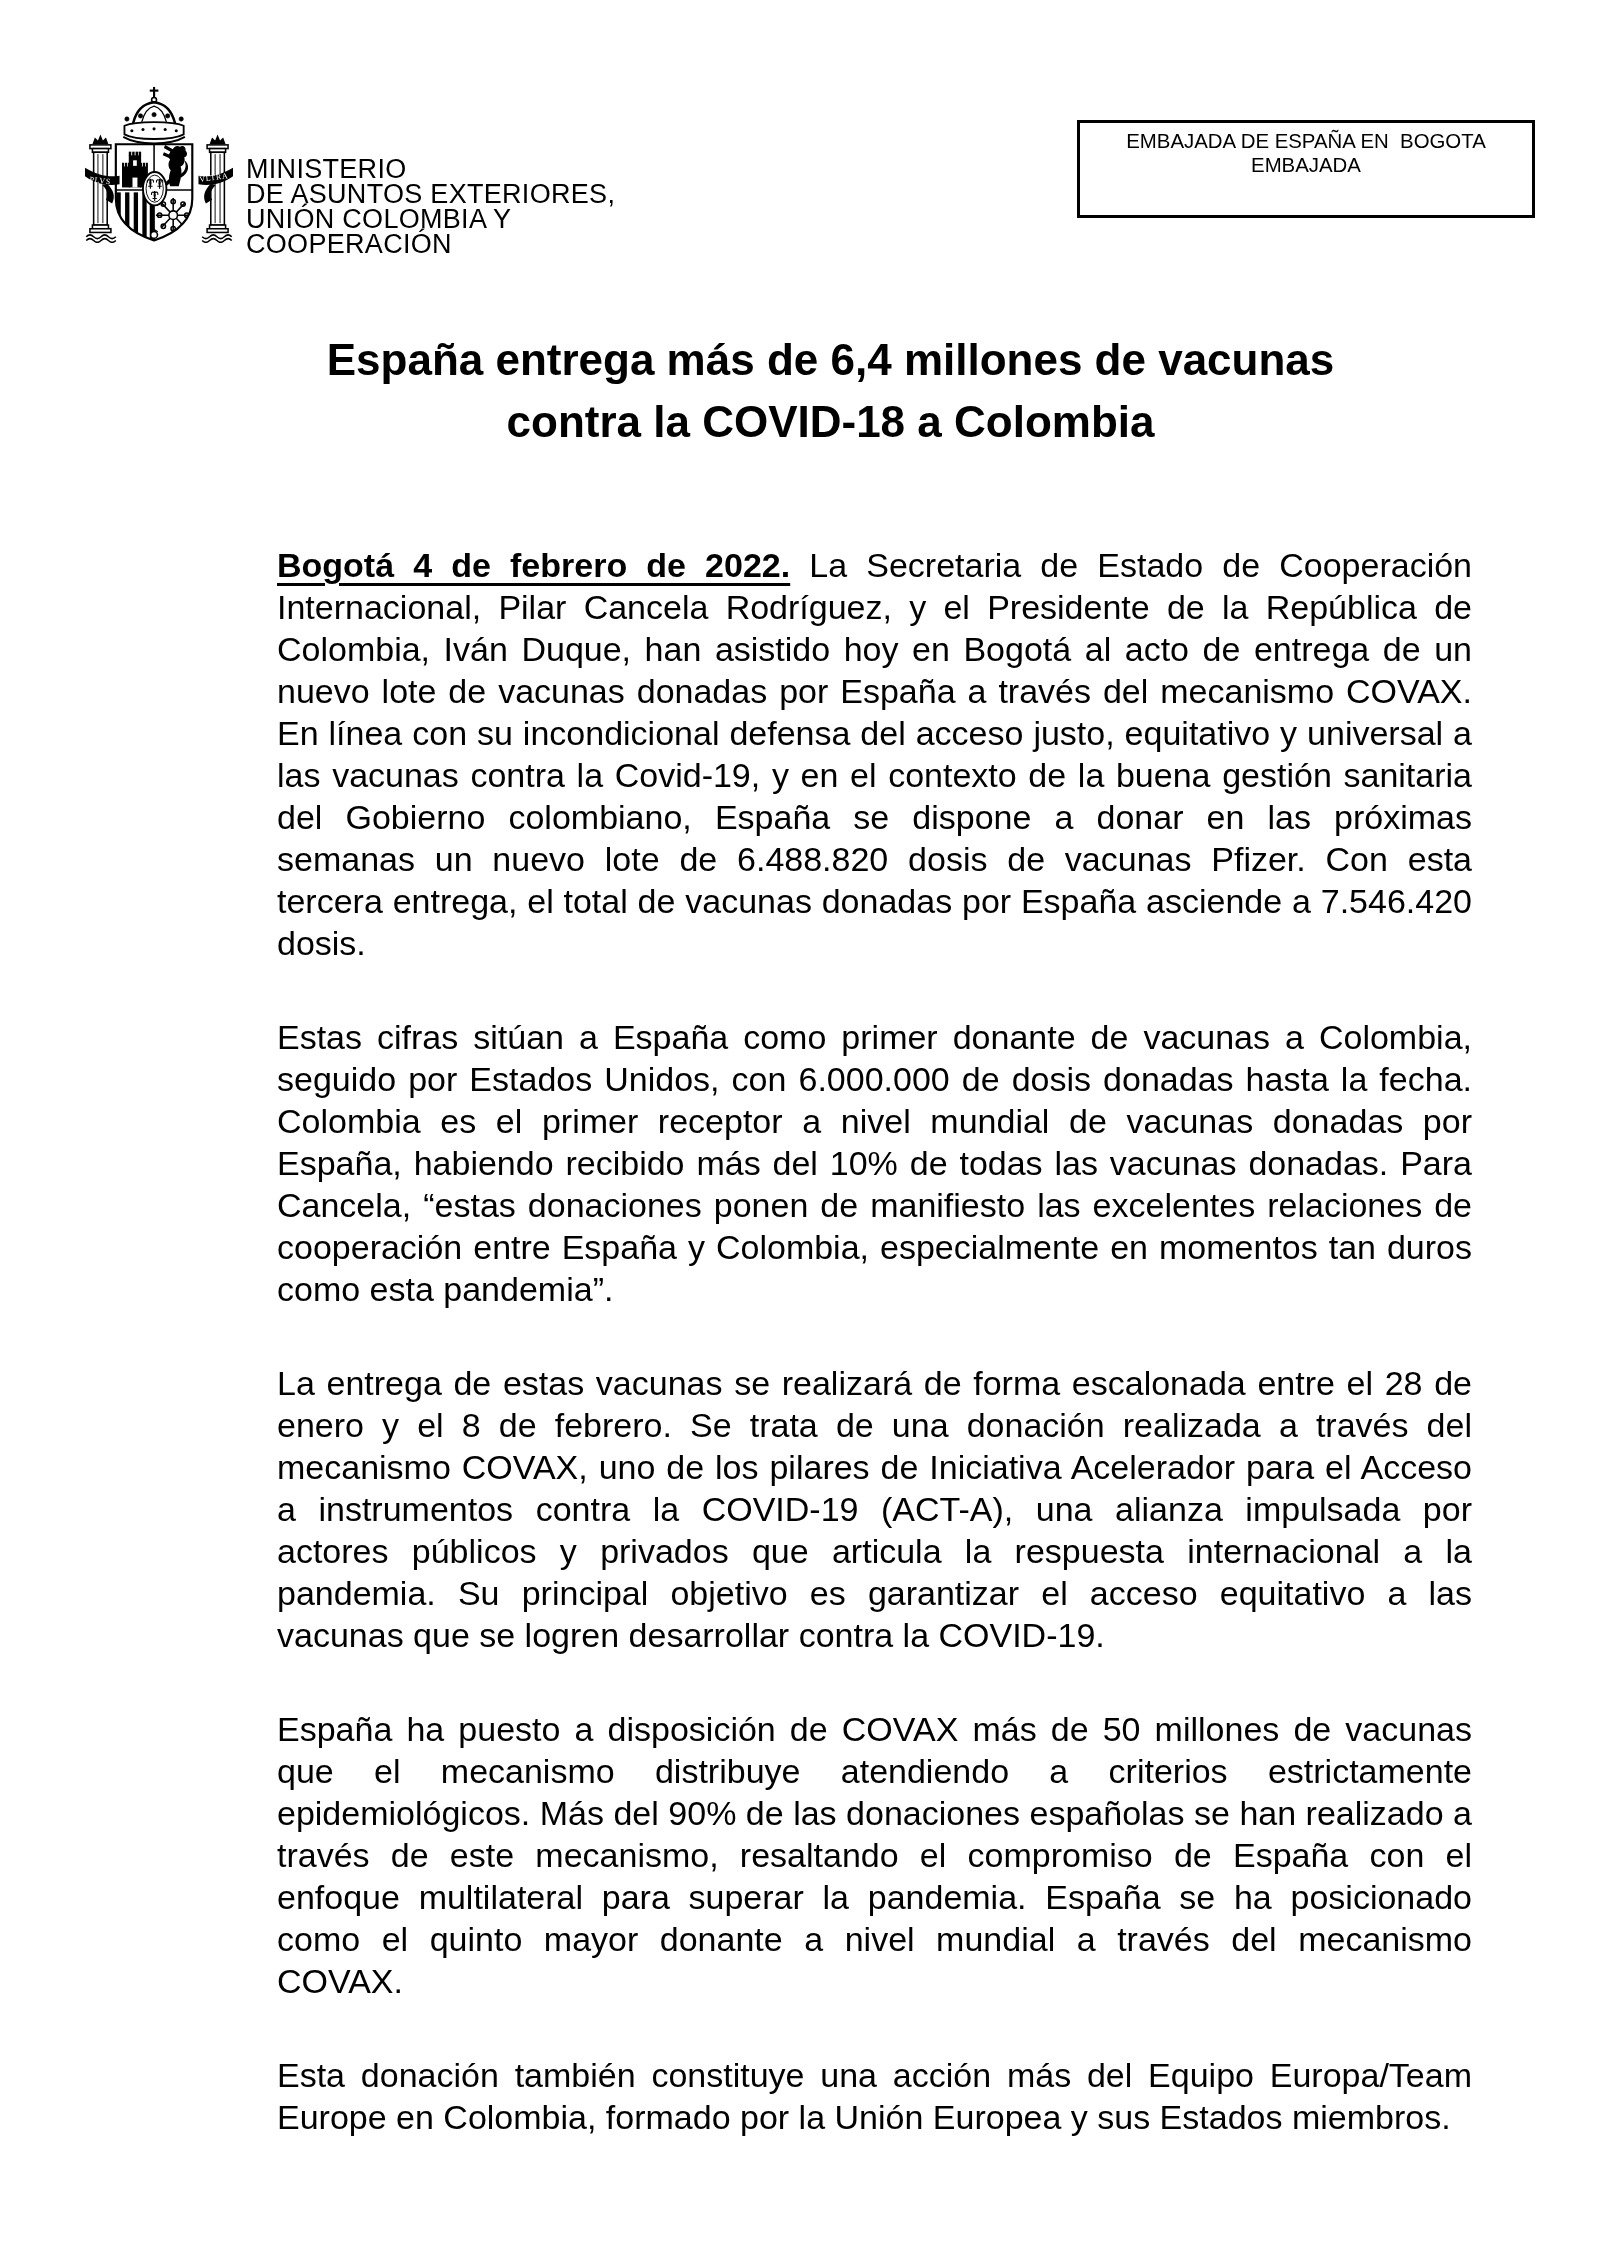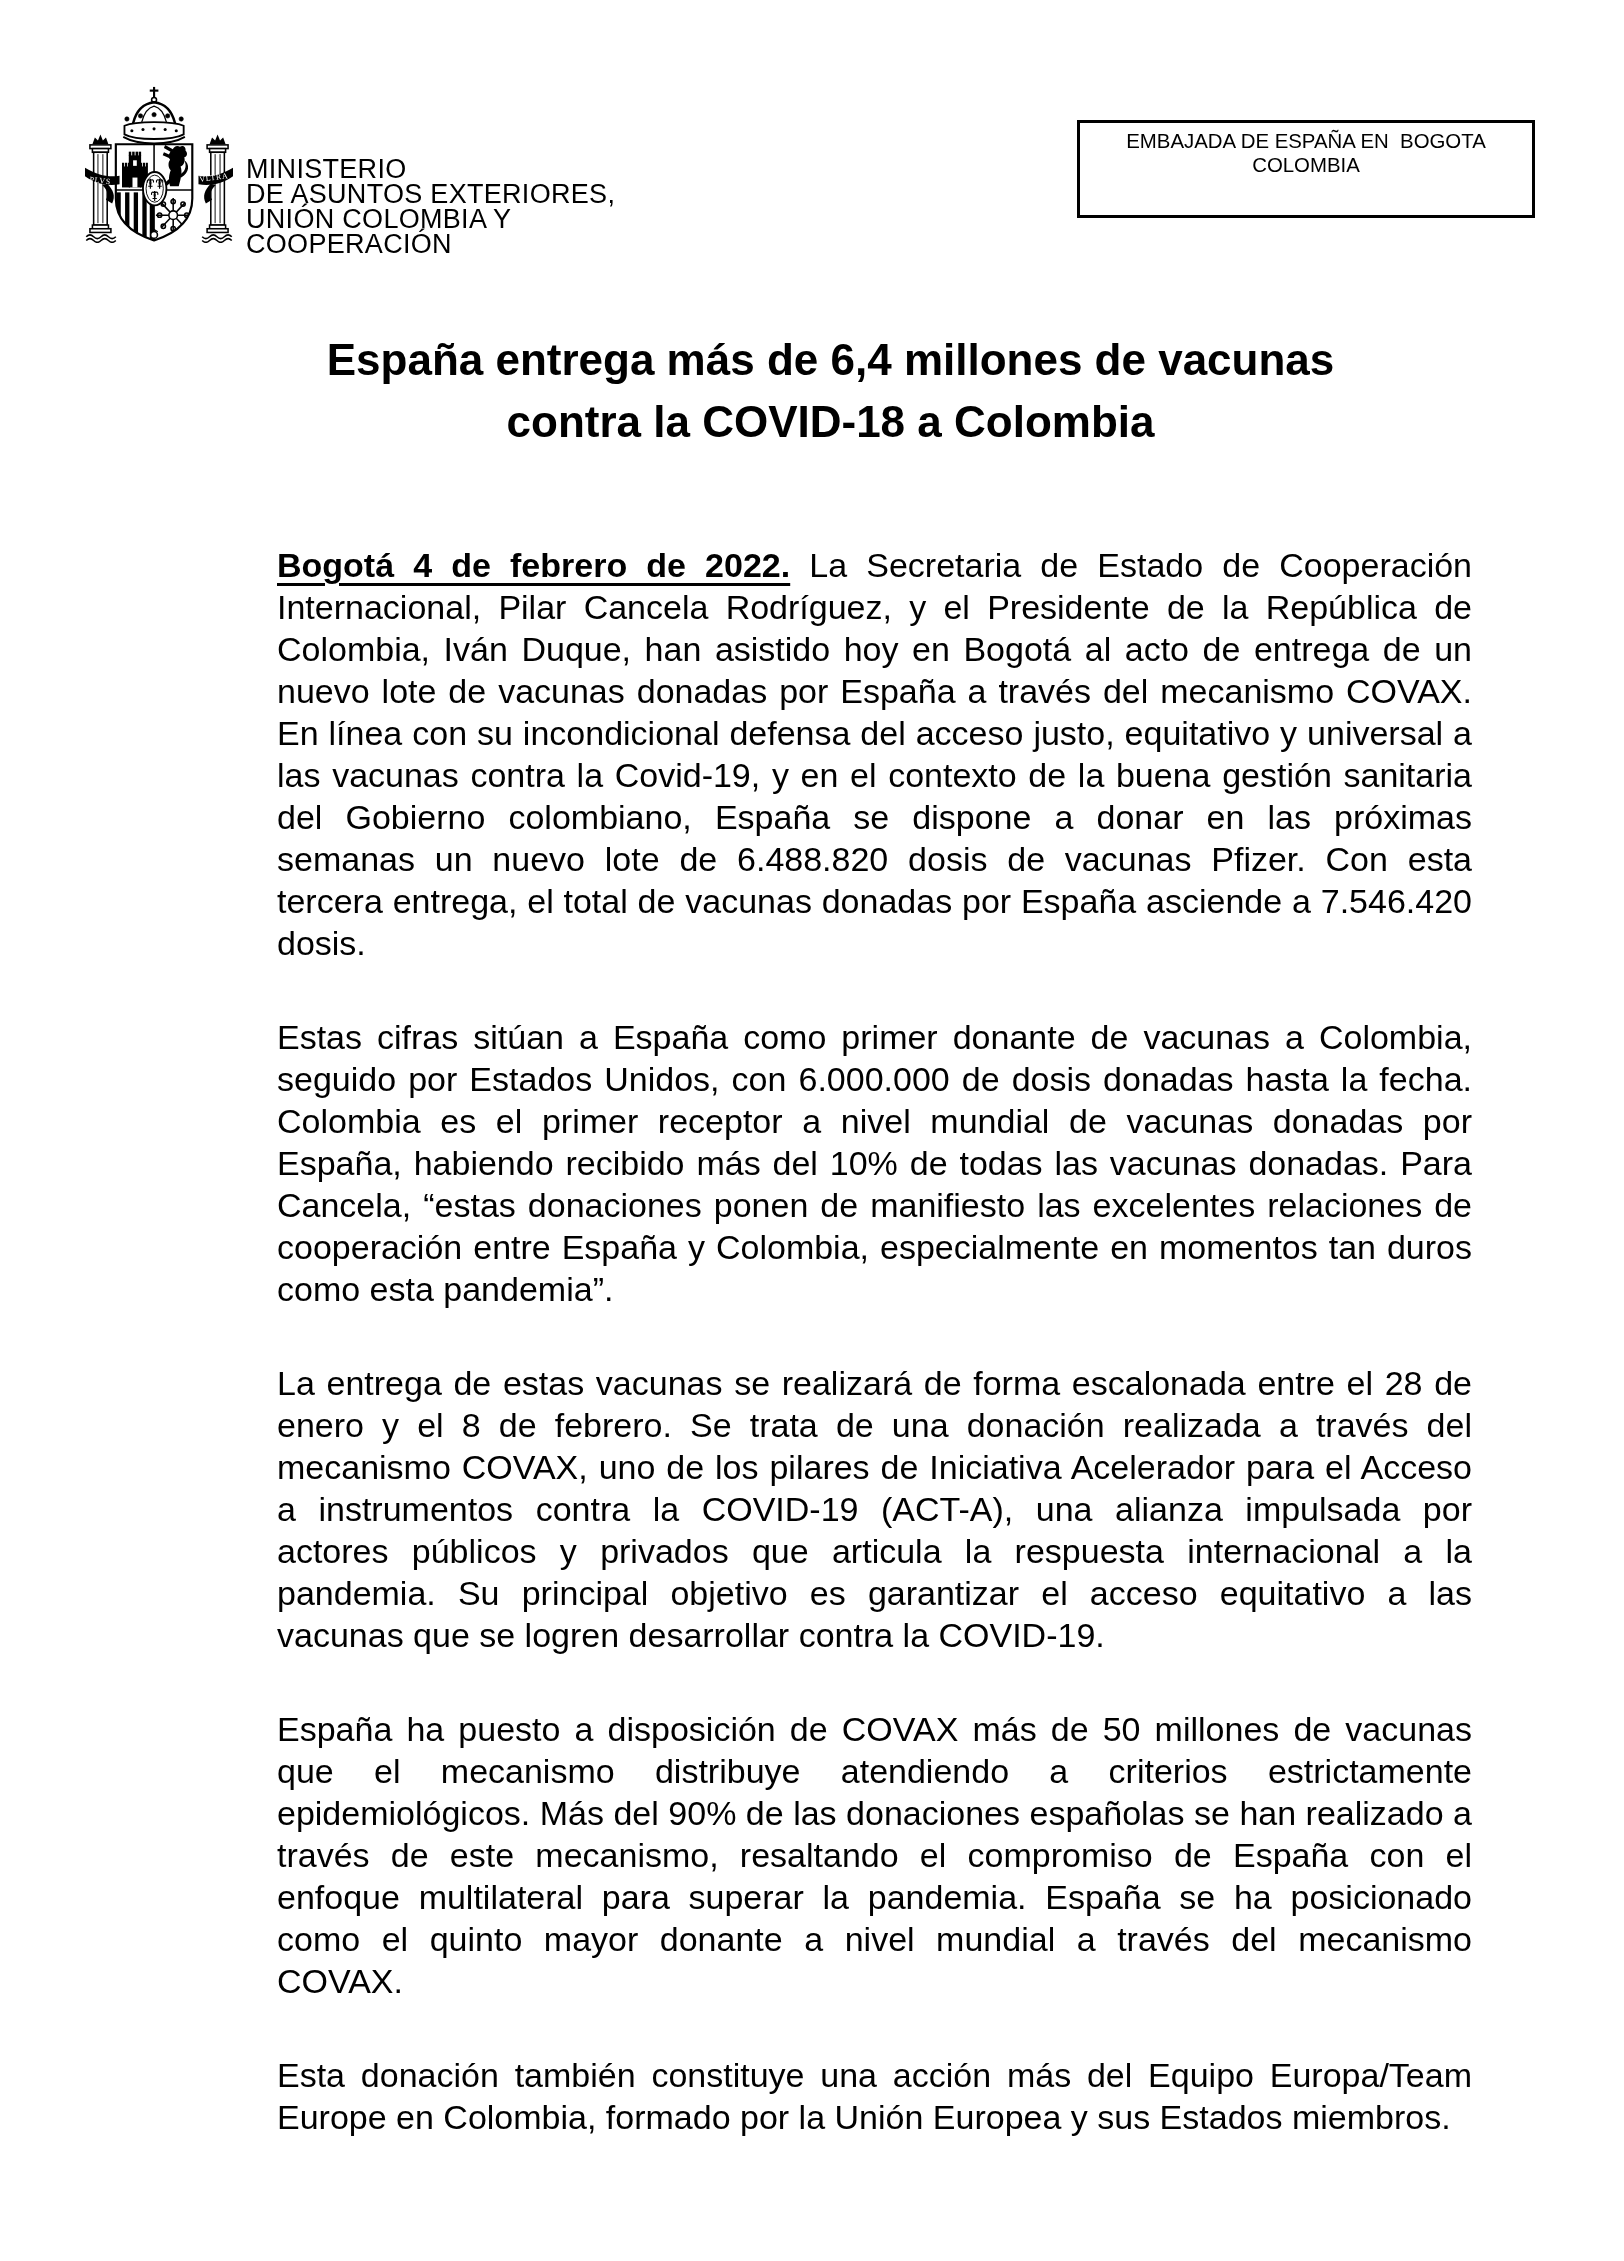--- a/index.html
+++ b/index.html
@@ -202,21 +202,21 @@
 
   <div class="ministry-name">
     <div>MINISTERIO</div>
     <div>DE ASUNTOS EXTERIORES,</div>
     <div>UNIÓN COLOMBIA Y</div>
     <div>COOPERACIÓN</div>
   </div>
 
   <div class="embassy-box">
     <div class="embassy-line">EMBAJADA DE ESPAÑA EN  BOGOTA</div>
-    <div class="embassy-line">COLOMBIA</div>
+    <div class="embassy-line">EMBAJADA</div>
   </div>
 
   <div class="doc-title">
     <div>España entrega más de 6,4 millones de vacunas</div>
     <div>contra la COVID-18 a Colombia</div>
   </div>
 
   <div class="body-text">
     <p><span class="dateline">Bogotá 4 de febrero de 2022.</span><span> La Secretaria de Estado de Cooperación Internacional, Pilar Cancela Rodríguez, y el Presidente de la República de Colombia, Iván Duque, han asistido hoy en Bogotá al acto de entrega de un nuevo lote de vacunas donadas por España a través del mecanismo COVAX. En línea con su incondicional defensa del acceso justo, equitativo y universal a las vacunas contra la Covid-19, y en el contexto de la buena gestión sanitaria del Gobierno colombiano, España se dispone a donar en las próximas semanas un nuevo lote de 6.488.820 dosis de vacunas Pfizer. Con esta tercera entrega, el total de vacunas donadas por España asciende a 7.546.420 dosis.</span></p>
     <p>Estas cifras sitúan a España como primer donante de vacunas a Colombia, seguido por Estados Unidos, con 6.000.000 de dosis donadas hasta la fecha. Colombia es el primer receptor a nivel mundial de vacunas donadas por España, habiendo recibido más del 10% de todas las vacunas donadas. Para Cancela, “estas donaciones ponen de manifiesto las excelentes relaciones de cooperación entre España y Colombia, especialmente en momentos tan duros como esta pandemia”.</p>

